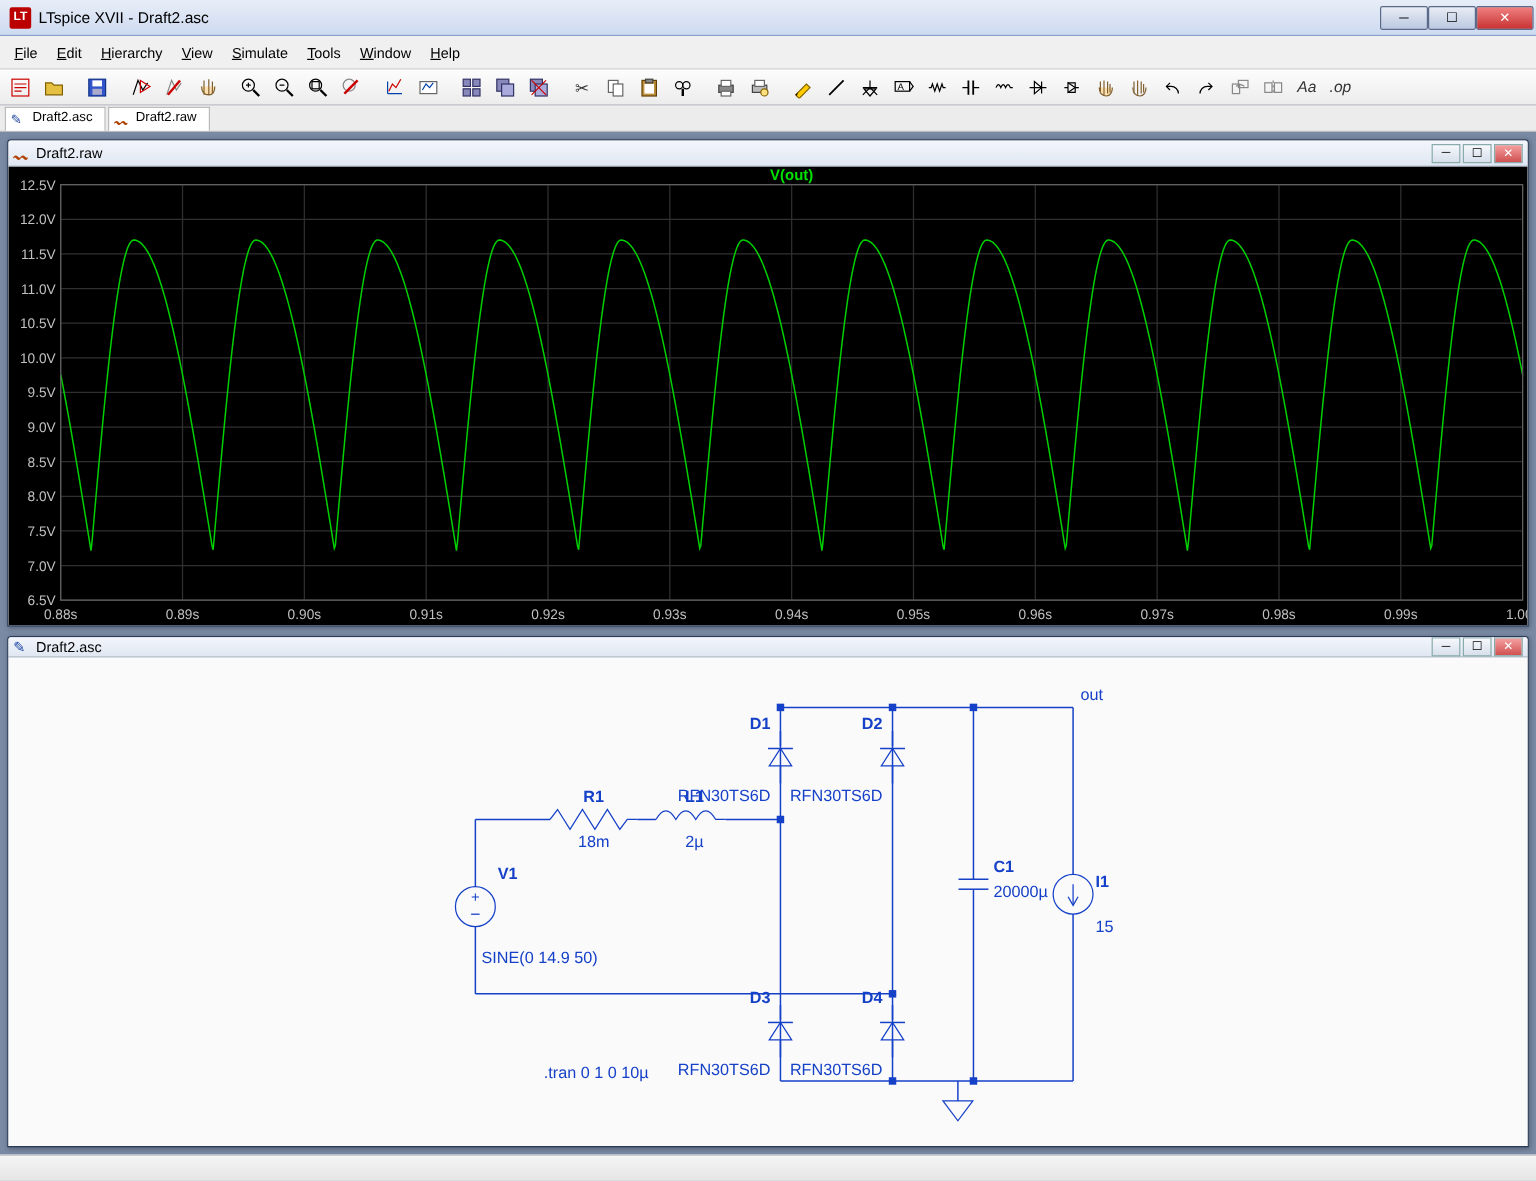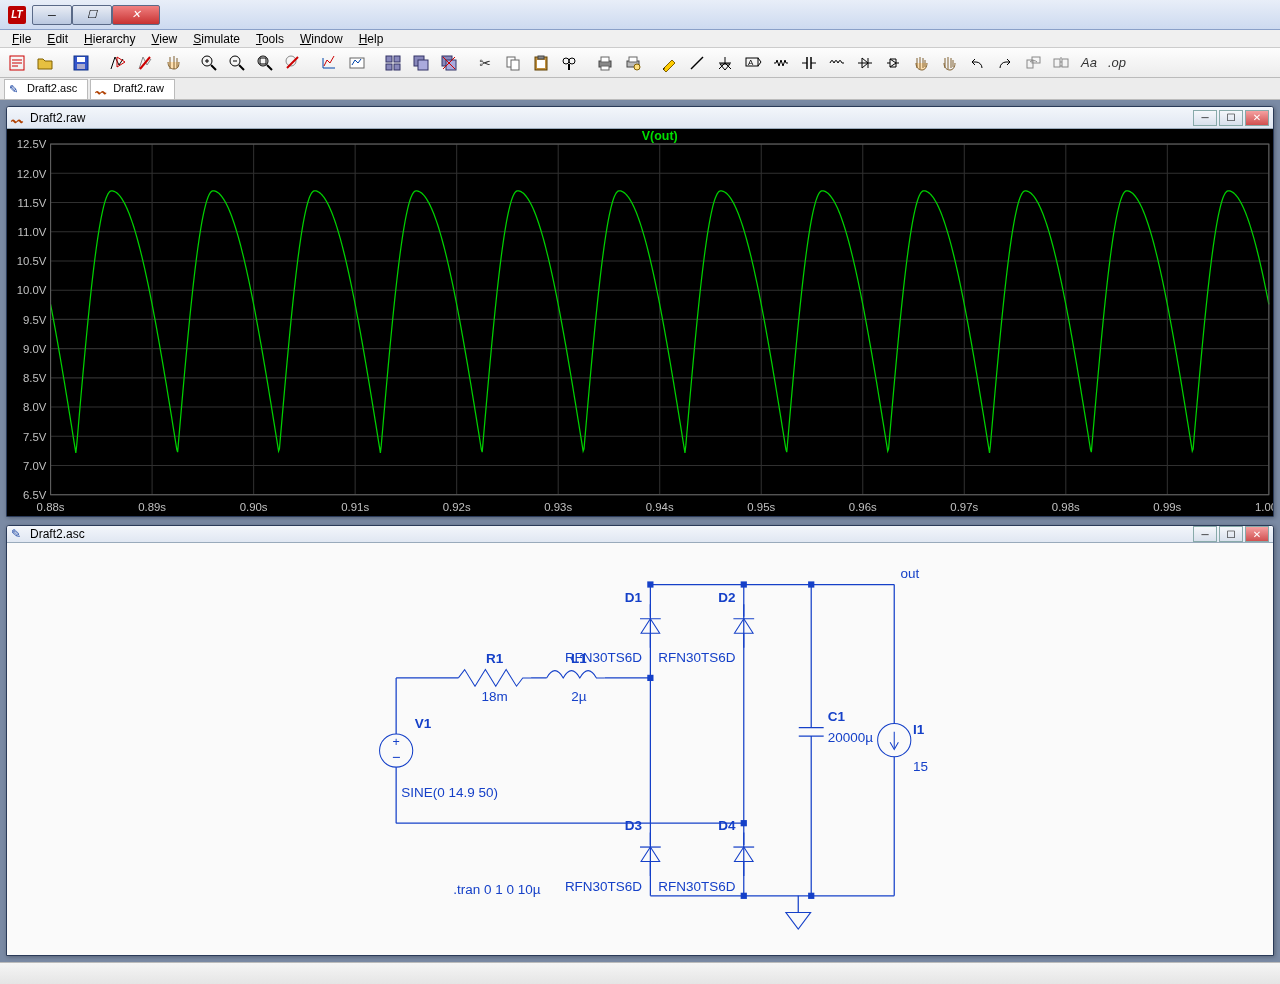--- a/index.html
+++ b/index.html
@@ -1,29 +1,29 @@
 <!DOCTYPE html>
 <html><head>
 <meta charset="utf-8">
 <style>
 * { box-sizing: border-box; margin: 0; padding: 0; }
 body { font-family: "Segoe UI", Tahoma, sans-serif; font-size: 12px; background: #d6dff5; width: 1280px; height: 984px; overflow: hidden; display: flex; flex-direction: column; }
 
 
-.titlebar { height: 30px; background: linear-gradient(#e8eef8,#cddaf0); display: flex; align-items: center; padding: 0 2px; border-bottom: 1px solid #8aa0c8; font-style: italic; }
+.titlebar { height: 30px; background: linear-gradient(#e8eef8,#cddaf0); display: flex; align-items: center; padding: 0 2px; border-bottom: 1px solid #8aa0c8; }
 .titlebar .app-icon { width: 18px; height: 18px; background: #b00; margin: 0 6px; border-radius: 2px; font-size: 10px; color: #fff; text-align: center; line-height: 18px; font-weight: bold; }
 .titlebar .title { flex: 1; color: #000; font-size: 13px; }
 .wbtns { display: flex; gap: 0; }
 .wbtn { width: 40px; height: 20px; border: 1px solid #5a6a88; border-radius: 2px; display: flex; align-items: center; justify-content: center; font-size: 11px; cursor: pointer; }
 .wbtn.min { background: linear-gradient(#e9edf5,#bac8e0); }
 .wbtn.max { background: linear-gradient(#e9edf5,#bac8e0); }
 .wbtn.close { background: linear-gradient(#f08080,#c83232); color: #fff; width: 48px; }
 
 
-.menubar { height: 18px; background: #f0f0f0; display: flex; align-items: center; padding: 0 4px; border-bottom: 1px solid #ccc; }
+.menubar { height: 28px; background: #f0f0f0; display: flex; align-items: center; padding: 0 4px; border-bottom: 1px solid #ccc; }
 .menubar .mitem { padding: 2px 8px; cursor: pointer; }
 .menubar .ul { text-decoration: underline; }
 
 
 .toolbar { height: 30px; background: linear-gradient(#fdfdfd,#ececec); border-bottom: 1px solid #bbb; display: flex; align-items: center; padding: 0 4px; gap: 2px; }
 .tbtn { width: 26px; height: 24px; display: flex; align-items: center; justify-content: center; cursor: pointer; border: 1px solid transparent; font-size: 14px; color: #333; }
 .tsep { width: 6px; }
 .tbtn.txt { font-family: Liberation Sans, sans-serif; font-style: italic; width: auto; min-width: 26px; font-size: 13px; padding: 0 3px;}
 
 
@@ -53,20 +53,21 @@
 .statusbar { height: 22px; background: linear-gradient(#f5f5f5,#e5e5e5); border-top: 1px solid #bbb; }
 
 .icon-sch { color: #1540a0; }
 .icon-raw { color: #b04000; }
 </style>
 </head>
 <body>
 
 <div class="titlebar">
   <div class="app-icon">LT</div>
+  <div class="title">LTspice XVII - Draft2.asc</div>
   <div class="wbtns">
     <div class="wbtn min">─</div>
     <div class="wbtn max">☐</div>
     <div class="wbtn close">✕</div>
   </div>
 </div>
 
 <div class="menubar">
   <div class="mitem"><span class="ul">F</span><span>ile</span></div>
   <div class="mitem"><span class="ul">E</span>dit</div>

